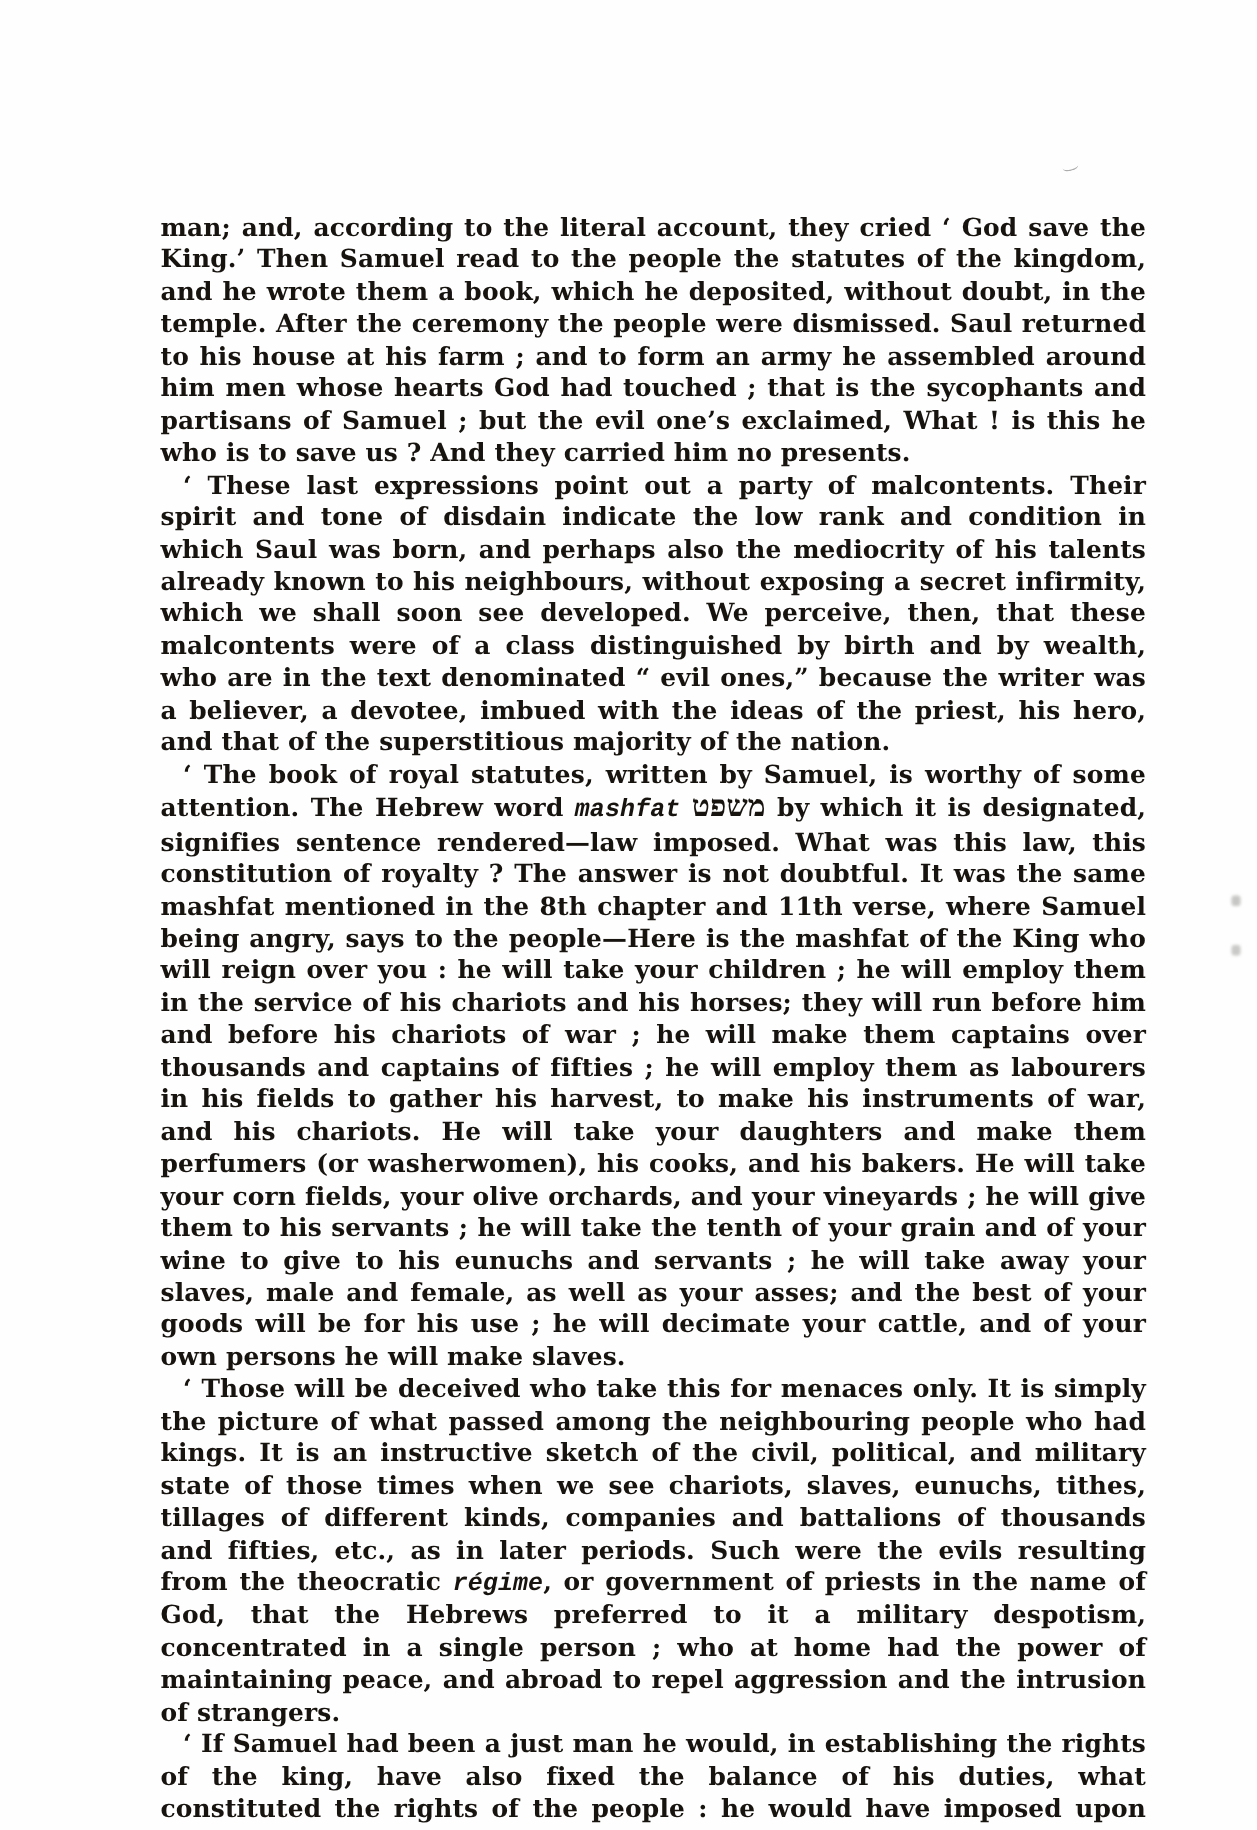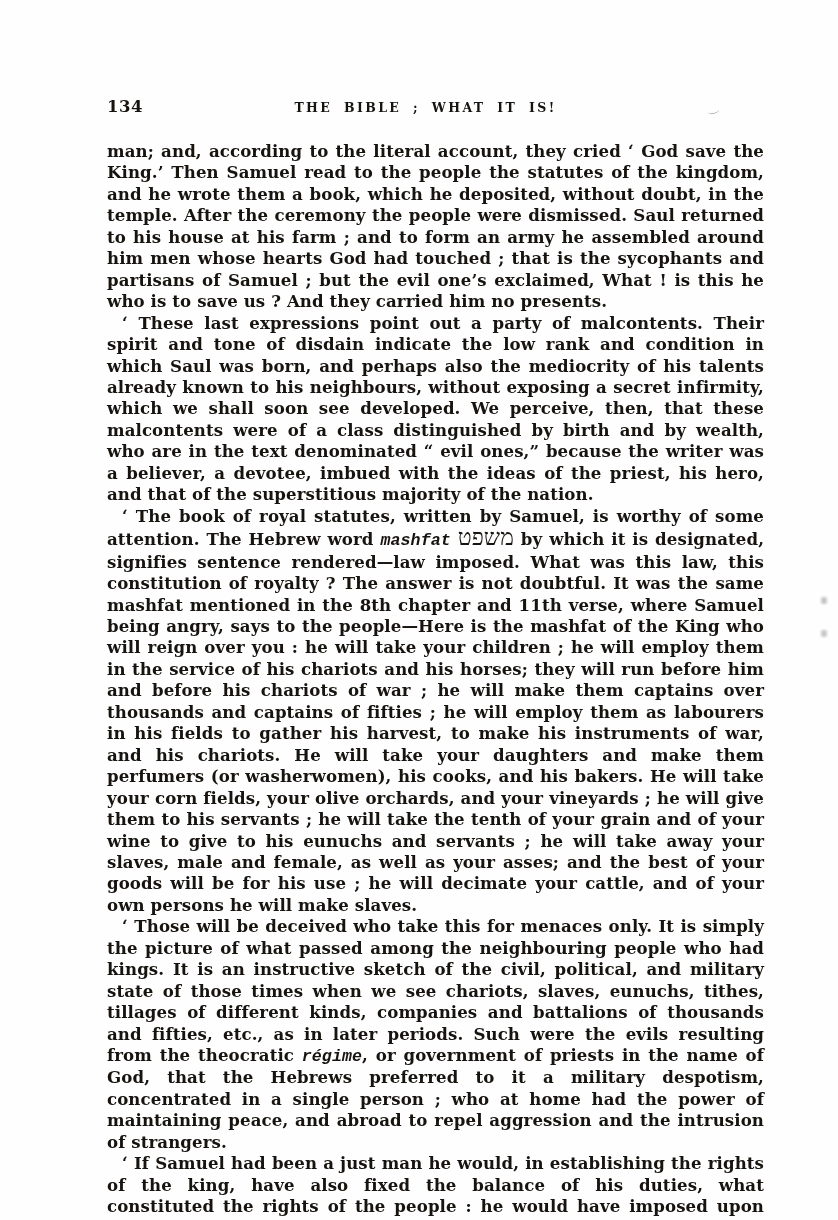--- a/index.html
+++ b/index.html
@@ -58,22 +58,22 @@
     letter-spacing: 0.1px;
   }
   p.para.indent {
     text-indent: 15px;
   }
   .italic {
     font-style: italic;
     font-family: Liberation Mono, monospace;
   }
   .hebrew {
-    font-weight: normal;
-    font-size: 23px;
+    font-weight: bold;
+    font-size: 20px;
     line-height: 21px;
   }
   
   .artifact-squiggle {
     position: absolute;
     left: 708px;
     top: 108px;
     width: 11px;
     height: 5px;
     border-bottom: 1.6px solid #9a9a9a;
@@ -100,24 +100,20 @@
     background: #c9c9c7;
     border-radius: 2px;
     filter: blur(1.1px);
   }
 </style>
 </head>
 <body>
 
 <div class="page">
 
-  <div class="header">
-    <span class="page-num">134</span>
-    <span class="running-title">THE BIBLE ; WHAT IT IS!</span>
-  </div>
 
   <div class="artifact-squiggle"></div>
   <div class="artifact-smudge-1"></div>
   <div class="artifact-smudge-2"></div>
 
   <div class="body-text">
       <p class="para"><span>man; and, according to the literal account, they cried ‘ God save the King.’ Then Samuel read to the people the statutes of the kingdom, and he wrote them a book, which he deposited, without doubt, in the temple. After the ceremony the people were dismissed. Saul returned to his house at his farm ; and to form an army he assembled around him men whose hearts God had touched ; that is the sycophants and partisans of Samuel ; but the evil one’s exclaimed, What ! is this he who is to save us ? And they carried him no presents.</span></p>
       <p class="para indent"><span>‘ These last expressions point out a party of malcontents. Their spirit and tone of disdain indicate the low rank and condition in which Saul was born, and perhaps also the mediocrity of his talents already known to his neighbours, without exposing a secret infirmity, which we shall soon see developed. We perceive, then, that these malcontents were of a class distinguished by birth and by wealth, who are in the text denominated “ evil ones,” because the writer was a believer, a devotee, imbued with the ideas of the priest, his hero, and that of the superstitious majority of the nation.</span></p>
       <p class="para indent"><span>‘ The book of royal statutes, written by Samuel, is worthy of some attention. The Hebrew word </span><span class="italic">mashfat</span><span> </span><span class="hebrew">משפט</span><span> by which it is designated, signifies sentence rendered—law imposed. What was this law, this constitution of royalty ? The answer is not doubtful. It was the same mashfat mentioned in the 8th chapter and 11th verse, where Samuel being angry, says to the people—Here is the mashfat of the King who will reign over you : he will take your children ; he will employ them in the service of his chariots and his horses; they will run before him and before his chariots of war ; he will make them captains over thousands and captains of fifties ; he will employ them as labourers in his fields to gather his harvest, to make his instruments of war, and his chariots. He will take your daughters and make them perfumers (or washerwomen), his cooks, and his bakers. He will take your corn fields, your olive orchards, and your vineyards ; he will give them to his servants ; he will take the tenth of your grain and of your wine to give to his eunuchs and servants ; he will take away your slaves, male and female, as well as your asses; and the best of your goods will be for his use ; he will decimate your cattle, and of your own persons he will make slaves.</span></p>
       <p class="para indent"><span>‘ Those will be deceived who take this for menaces only. It is simply the picture of what passed among the neighbouring people who had kings. It is an instructive sketch of the civil, political, and military state of those times when we see chariots, slaves, eunuchs, tithes, tillages of different kinds, companies and battalions of thousands and fifties, etc., as in later periods. Such were the evils resulting from the theocratic </span><span class="italic">régime</span><span>, or government of priests in the name of God, that the Hebrews preferred to it a military despotism, concentrated in a single person ; who at home had the power of maintaining peace, and abroad to repel aggression and the intrusion of strangers.</span></p>

